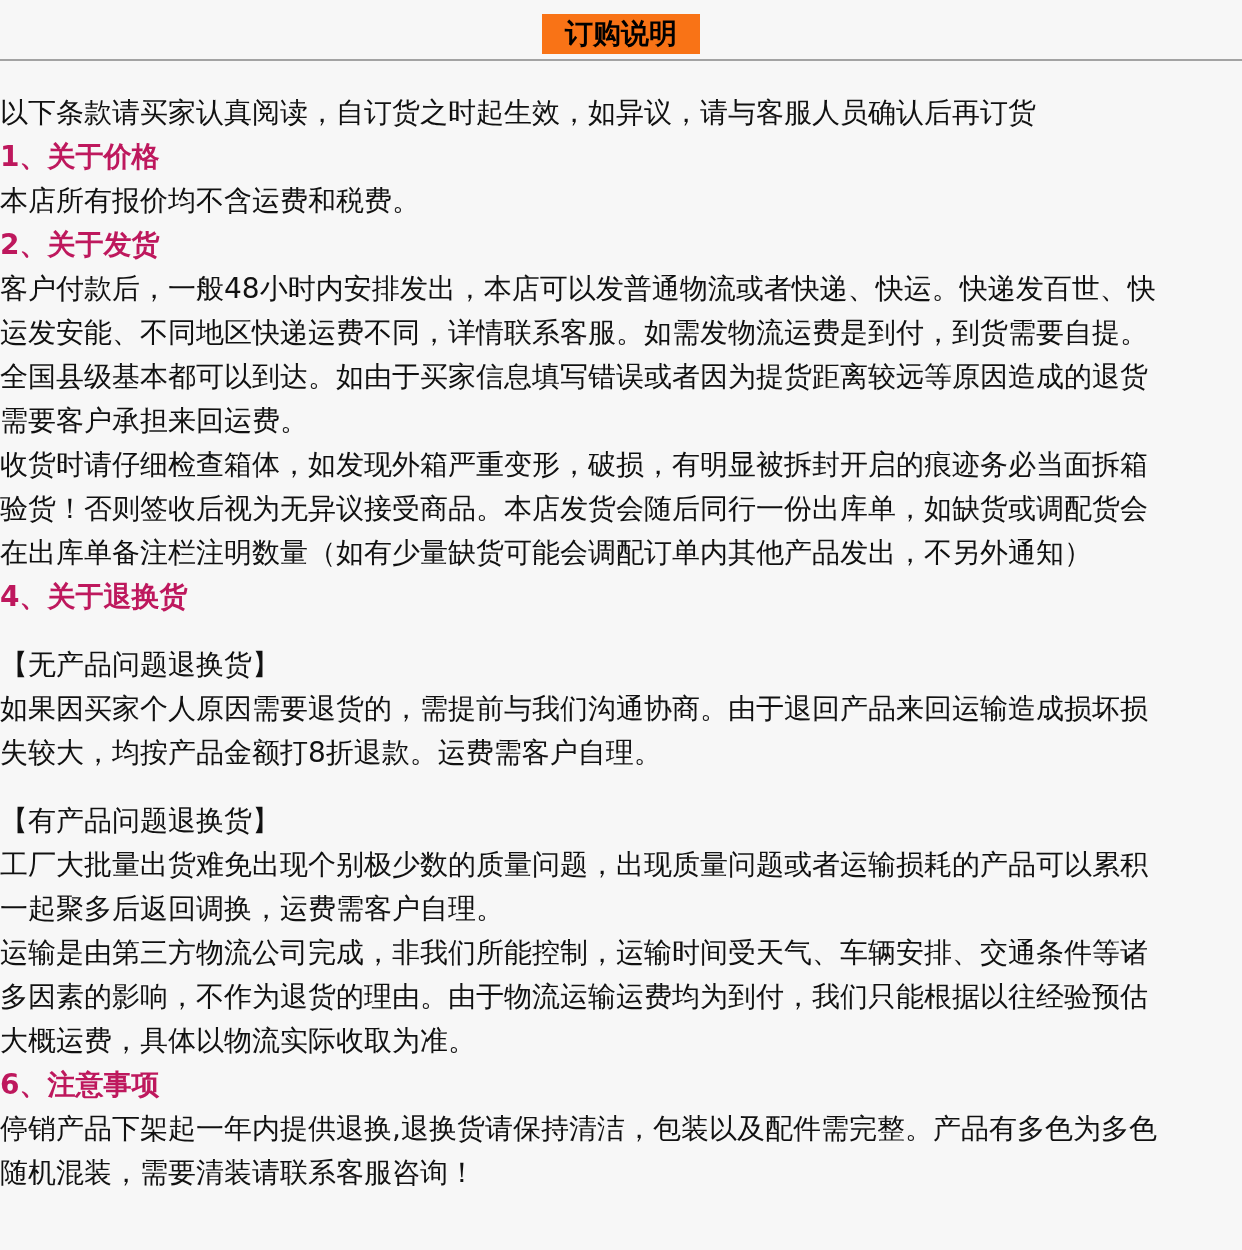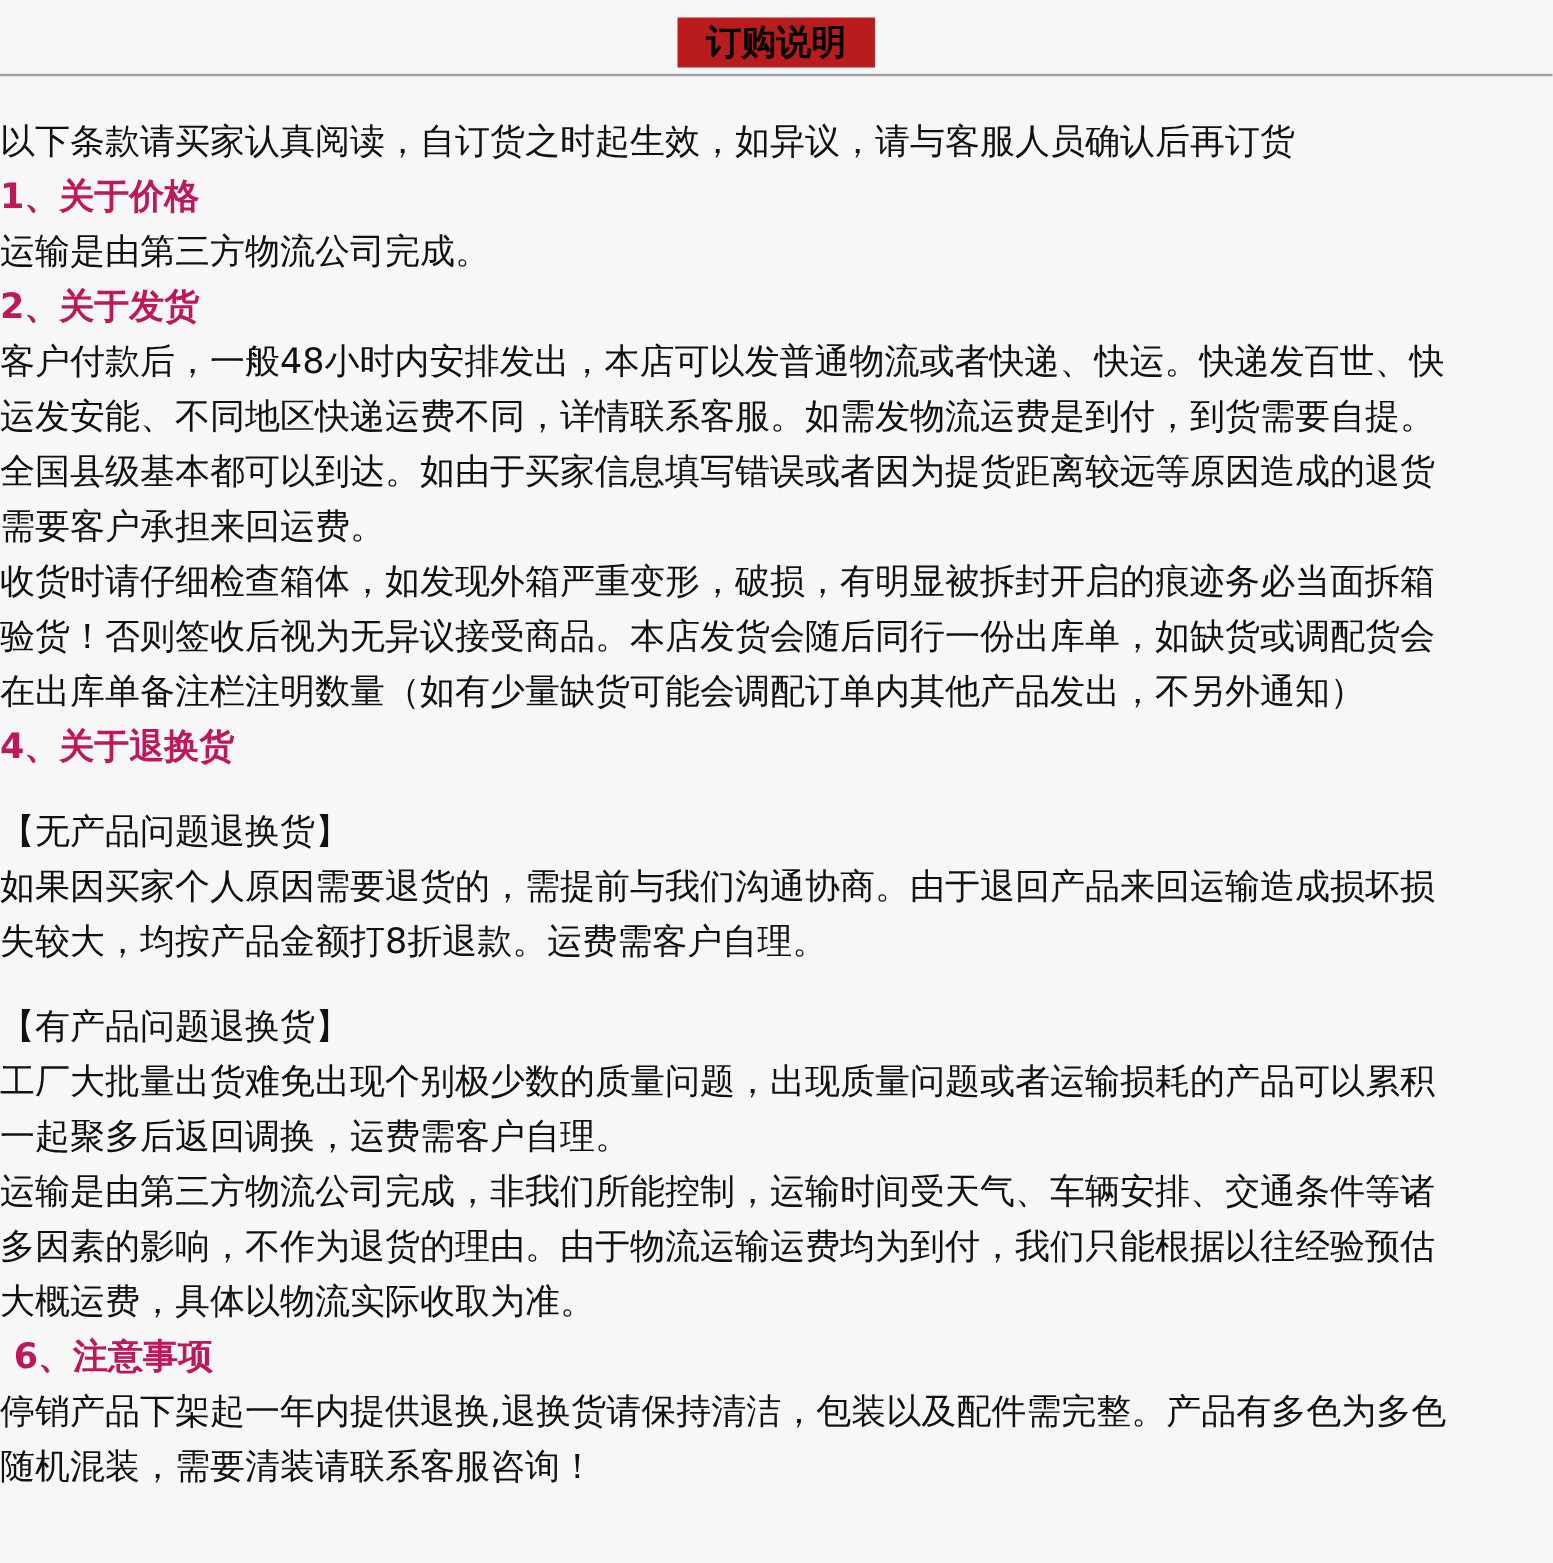--- a/index.html
+++ b/index.html
@@ -20,21 +20,21 @@
     left: 0; top: 0;
     width: 1242px;
     height: 61px;
   }
   .title-box {
     position: absolute;
     left: 542px;
     top: 14px;
     width: 158px;
     height: 40px;
-    background: #b91c1c;
+    background: #f97316;
     display: flex;
     align-items: center;
     justify-content: center;
     font-size: 28px;
     font-weight: bold;
     color: #000000;
     letter-spacing: 0px;
     white-space: nowrap;
   }
   .rule {
@@ -55,37 +55,37 @@
     height: 44px;
     line-height: 44px;
     font-size: 28px;
     white-space: nowrap;
     overflow: visible;
   }
   .heading {
     font-weight: bold;
     color: #be185d;
   }
-  .indent1 { padding-left: 11px; }
+  .indent1 { padding-left: 0; }
   .sub { padding-left: 0px; margin-top: 24px; }
 </style>
 </head>
 <body>
 
 <div class="header">
   <div class="title-box">订购说明</div>
   <div class="rule"></div>
 </div>
 
 <div class="content">
   <div class="line">以下条款请买家认真阅读，自订货之时起生效，如异议，请与客服人员确认后再订货</div>
 
   <div>
     <div class="line heading">1、关于价格</div>
-    <div class="line">运输是由第三方物流公司完成。</div>
+    <div class="line">本店所有报价均不含运费和税费。</div>
   </div>
 
   <div>
     <div class="line heading">2、关于发货</div>
     <div class="line">客户付款后，一般48小时内安排发出，本店可以发普通物流或者快递、快运。快递发百世、快</div>
     <div class="line">运发安能、不同地区快递运费不同，详情联系客服。如需发物流运费是到付，到货需要自提。</div>
     <div class="line">全国县级基本都可以到达。如由于买家信息填写错误或者因为提货距离较远等原因造成的退货</div>
     <div class="line">需要客户承担来回运费。</div>
   </div>
 

